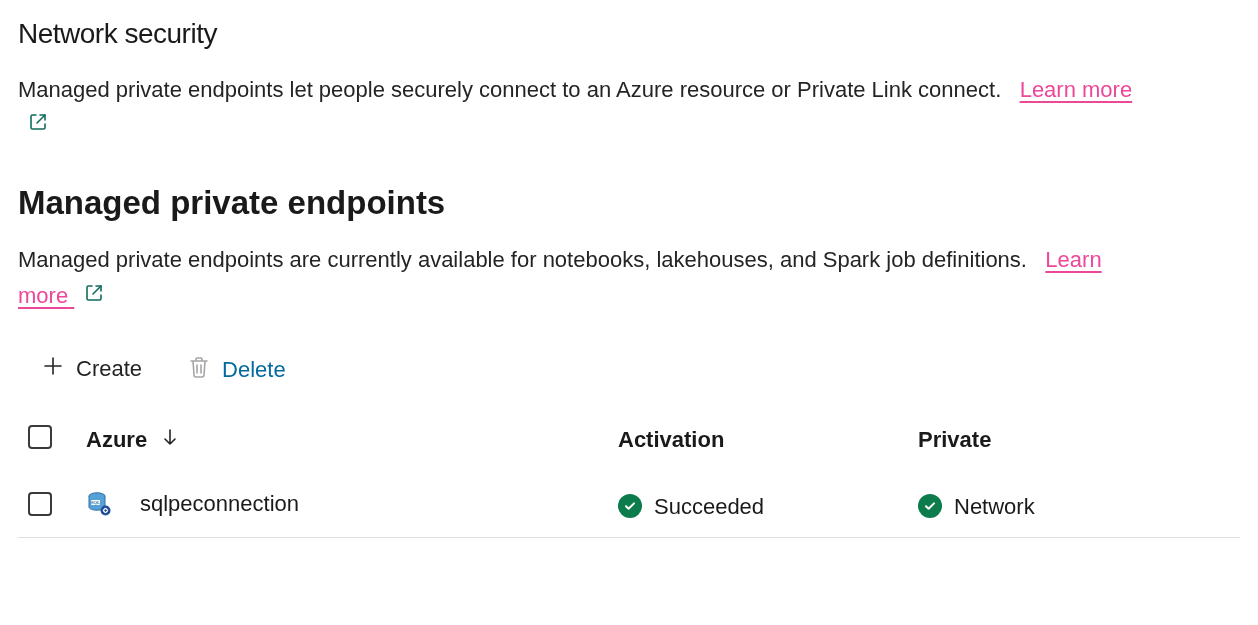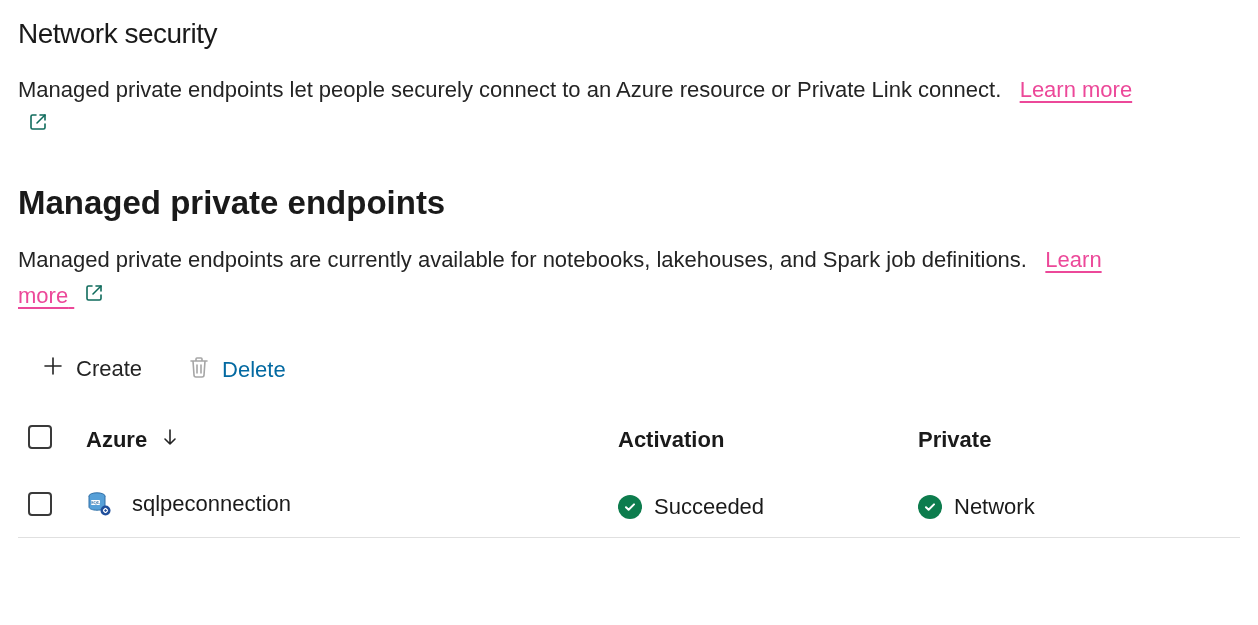--- a/index.html
+++ b/index.html
@@ -94,26 +94,25 @@
     }
     .name-header-content {
       display: inline-flex;
       align-items: center;
       gap: 14px;
       cursor: pointer;
     }
     .name-cell-content {
       display: inline-flex;
       align-items: center;
-      gap: 20px;
+      gap: 28px;
       text-align: right;
     }
     .status-cell {
       display: inline-flex;
-      align-items: center;
       gap: 12px;
     }
     .check-circle {
       width: 24px;
       height: 24px;
       border-radius: 50%;
       background: #0d7c4d;
       display: inline-flex;
       align-items: center;
       justify-content: center;

